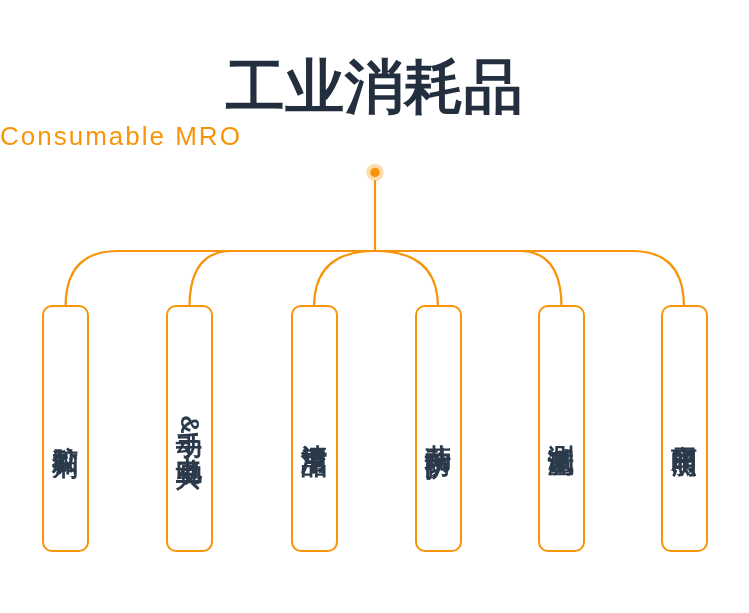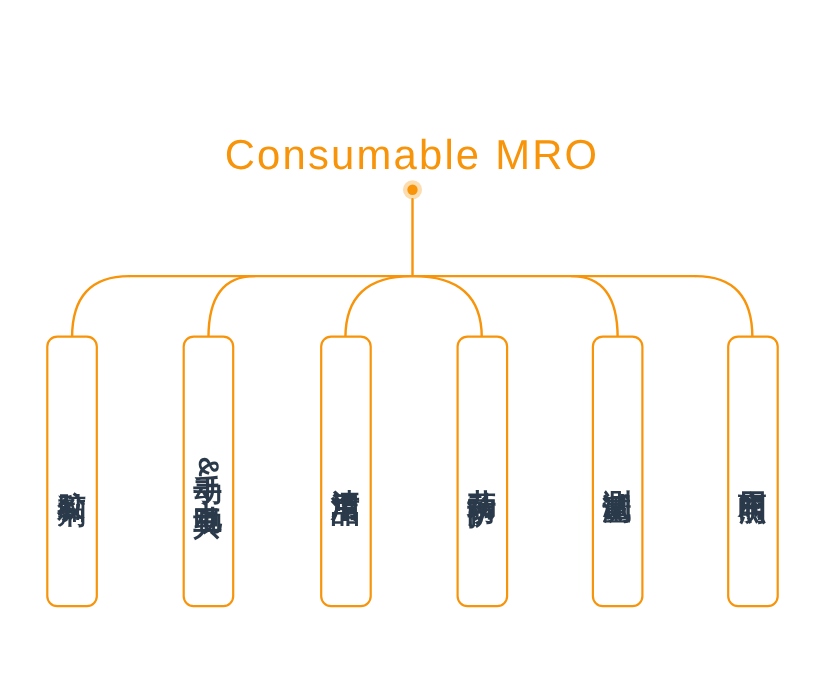--- a/index.html
+++ b/index.html
@@ -26,22 +26,21 @@
     line-height: 1.0;
     font-weight: 900;
     letter-spacing: 0.5px;
     color: #232F3E;
   }
   .subtitle {
     position: absolute;
     top: 123px;
     left: 0;
     width: 100%;
-    text-align: center;
-    font-size: 38px;
+    font-size: 26px;
     line-height: 1.0;
     font-weight: 400;
     letter-spacing: 2px;
     color: #F7940A;
   }
   .connectors {
     position: absolute;
     left: 0;
     top: 0;
     width: 749px;
@@ -76,20 +75,21 @@
   .c3 { left: 291px; }
   .c4 { left: 415px; }
   .c5 { left: 538px; }
   .c6 { left: 661px; }
 </style>
 </head>
 <body>
 
 <div class="stage">
 
+  <h1 class="title">工业消耗品</h1>
   <div class="subtitle">Consumable MRO</div>
 
   <svg class="connectors" viewBox="0 0 749 613" aria-hidden="true">
     <g stroke="#F7940A" stroke-width="2.2" fill="none" stroke-linecap="round">
 
       <path d="M 375 181 V 251"></path>
 
       <path d="M 117.5 251 H 632.5"></path>
 
       <path d="M 117.5 251 Q 65.5 251 65.5 307"></path>

